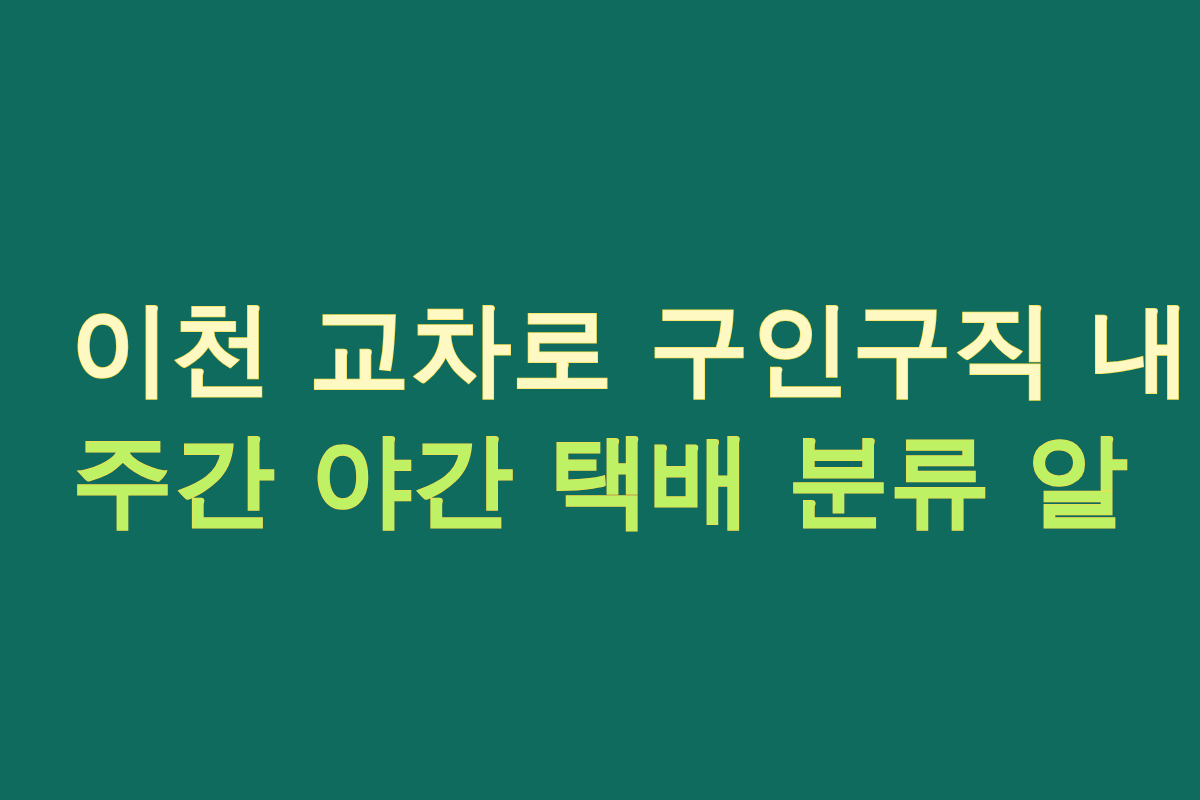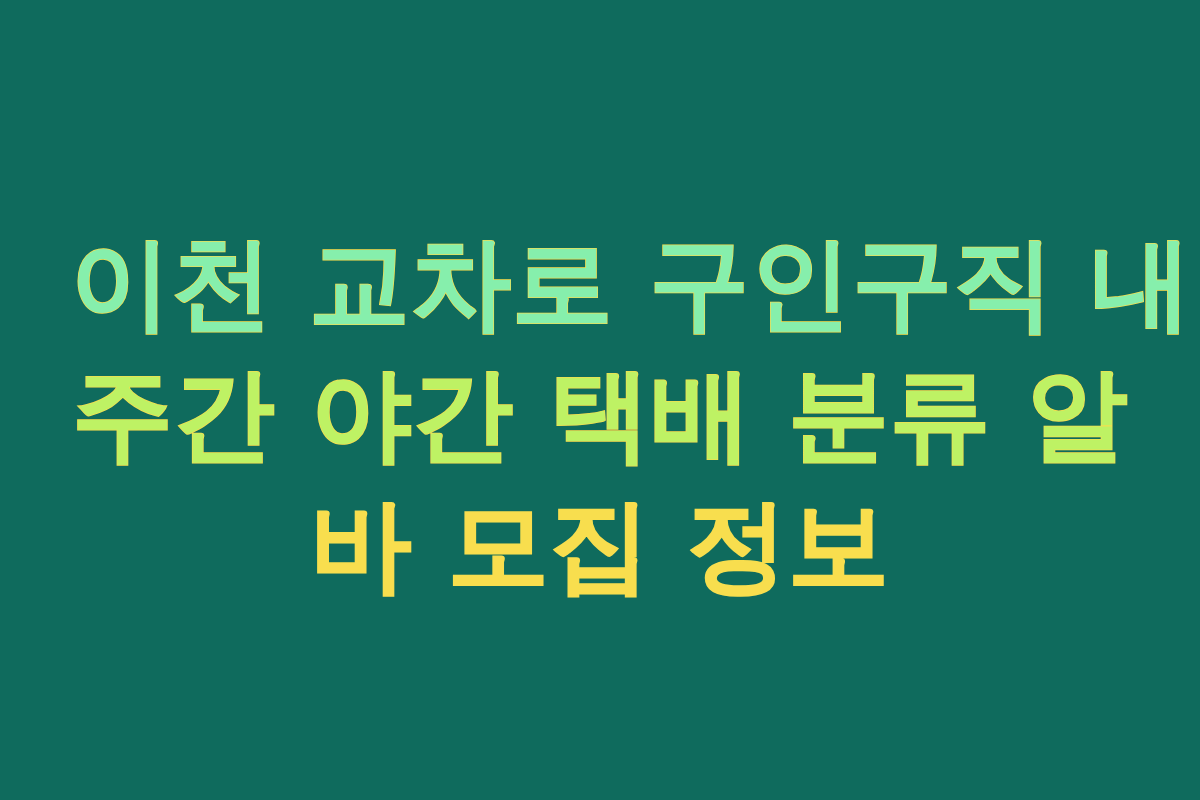--- a/index.html
+++ b/index.html
@@ -65,23 +65,22 @@
     border: 0;
   }
 </style>
 </head>
 <body>
 
 <div class="banner" style="background: rgb(15, 107, 93);">
 
   <div class="title-block">
 
-    <span class="title-line" style="color: #86efac; -webkit-text-stroke-color: rgb(248, 222, 78);">이천 교차로 구인구직 내</span>
+    <span class="title-line" style="color: #fef9c3; -webkit-text-stroke-color: rgb(248, 222, 78);">이천 교차로 구인구직 내</span>
 
     <span class="title-line" style="color: #bef264; -webkit-text-stroke-color: rgb(248, 222, 78);">주간 야간 택배 분류 알</span>
 
-    <span class="title-line" style="color: rgb(248, 222, 78); -webkit-text-stroke-color: rgb(248, 222, 78);">바 모집 정보</span>
 
   </div>
 
   <span class="sr-only">이천 교차로 구인구직 내 주간 야간 택배 분류 알바 모집 정보</span>
 
 </div>
 
 </body></html>

